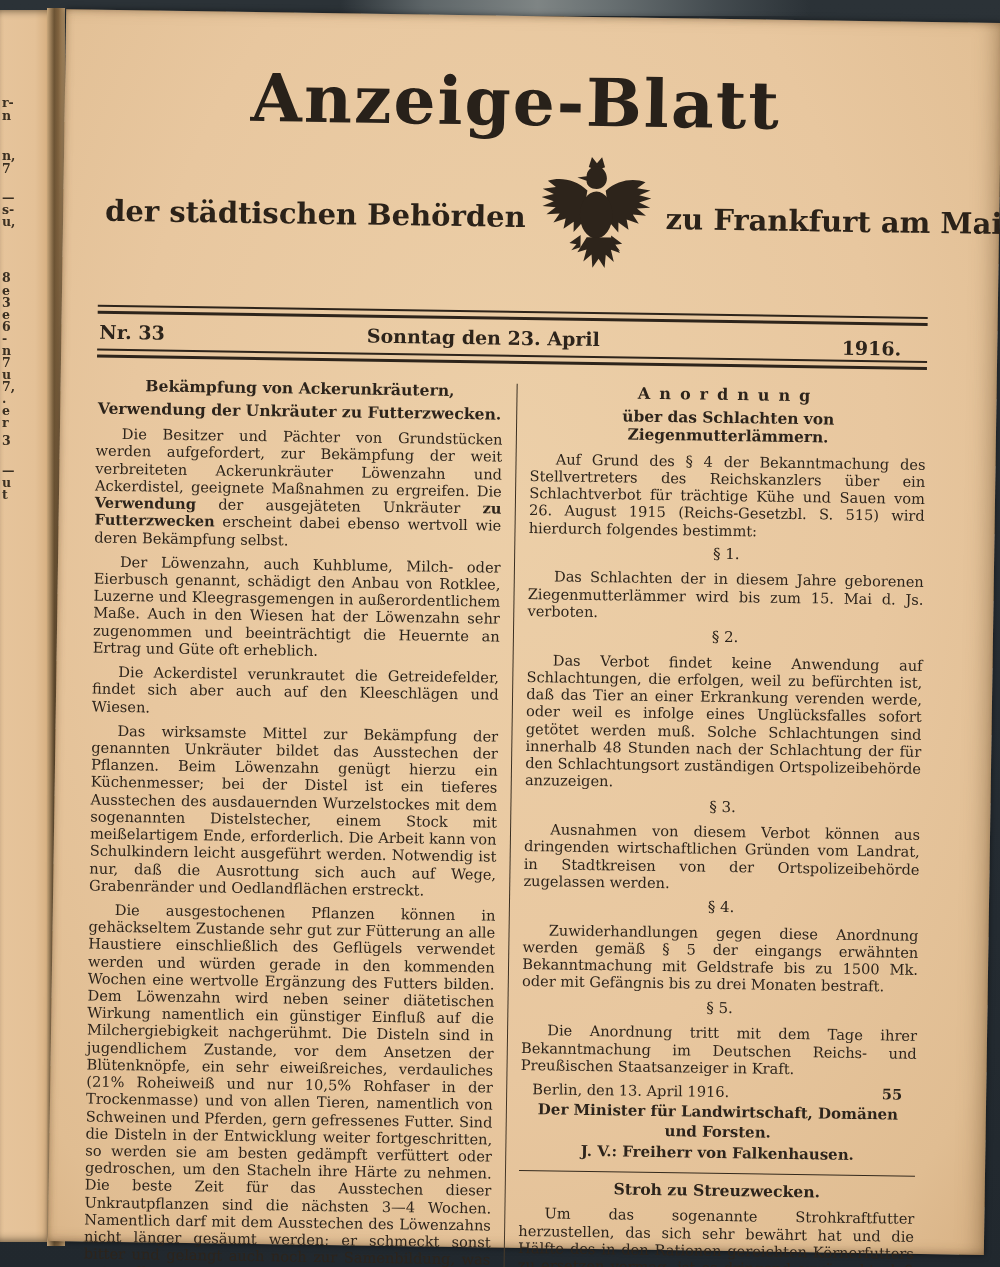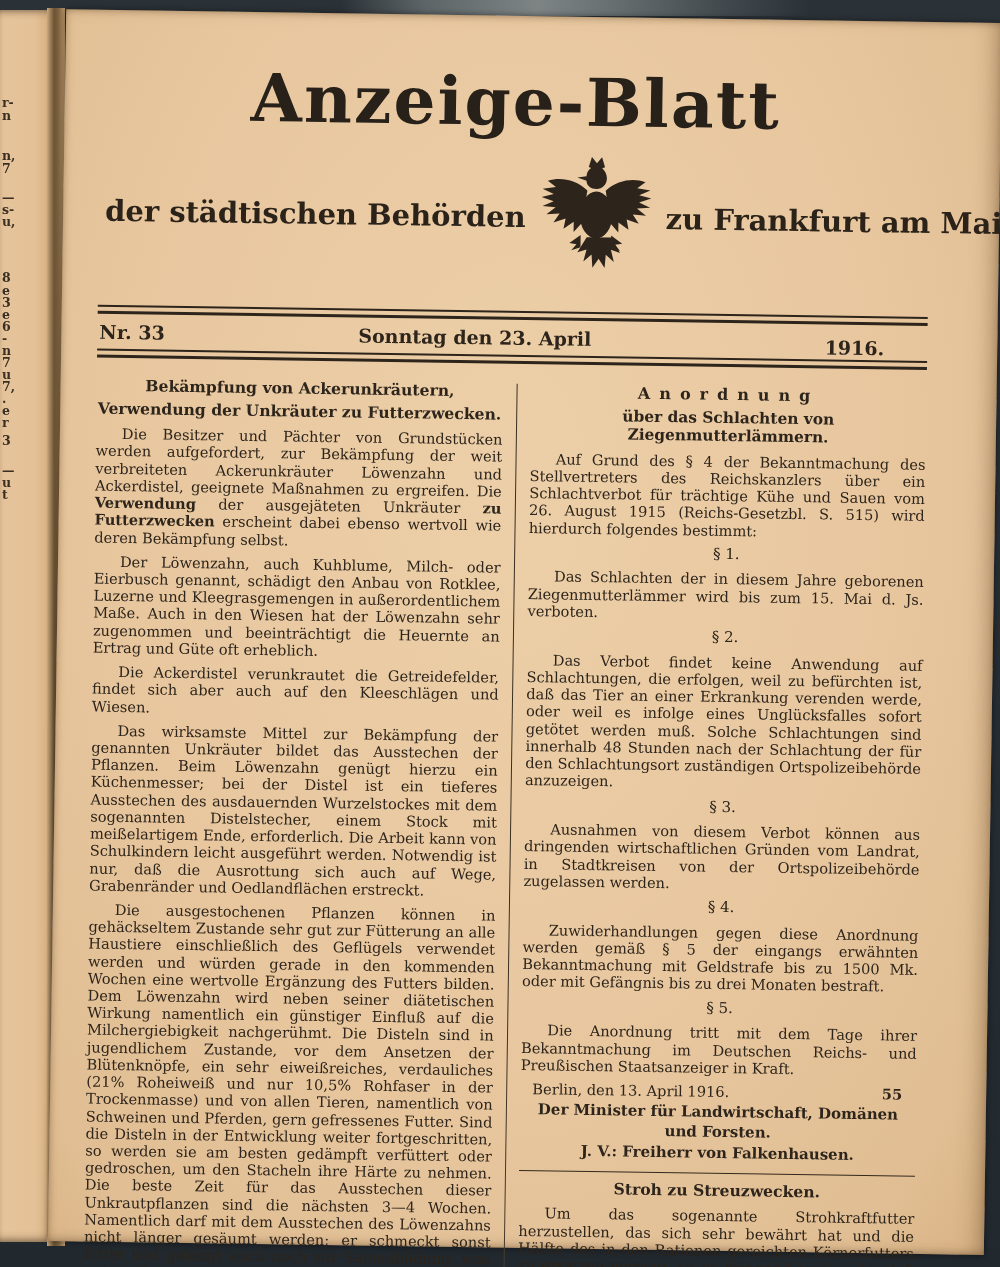--- a/index.html
+++ b/index.html
@@ -37,21 +37,21 @@
     margin-top:16px;padding:0 6px;}
   .mast-sub{font-size:29px;font-weight:bold;color:#2b2219;white-space:nowrap;}
   .eagle-wrap{flex:0 0 auto;margin:0 14px;}
   
   .dateline{margin-top:30px;position:relative;}
   .rule{height:4px;border-top:2px solid #2d241b;border-bottom:3px solid #2d241b;}
   .date-row{display:flex;align-items:baseline;justify-content:space-between;
     padding:7px 2px 6px 2px;font-weight:bold;font-size:19px;}
   .date-row .issue{}
   .date-row .day{flex:1;text-align:center;margin-left:-40px;}
-  .date-row .year{margin-right:41px;transform:translateY(5px);}
+  .date-row .year{margin-right:24px;transform:translateY(5px);}
   
   .columns{display:flex;margin-top:16px;align-items:stretch;}
   .col{font-size:14.6px;line-height:1.18;text-align:justify;}
   .col-left{width:49%;padding-right:13px;}
   .col-divider{width:1.5px;background:linear-gradient(180deg,#3a2f22 0%,#3a2f22 60%,#4a3c2c 100%);margin-top:4px;}
   .col-right{flex:1;padding-left:13px;}
   .col p{margin:7px 0;text-indent:26px;}
   .art-head{font-size:15.6px;font-weight:bold;text-align:center;margin:2px 0 3px 0;line-height:1.25;}
   .anordnung{letter-spacing:9px;font-size:16px;}
   .sub-head{font-size:15.4px;font-weight:bold;text-align:center;margin:4px 0 4px 0;}

